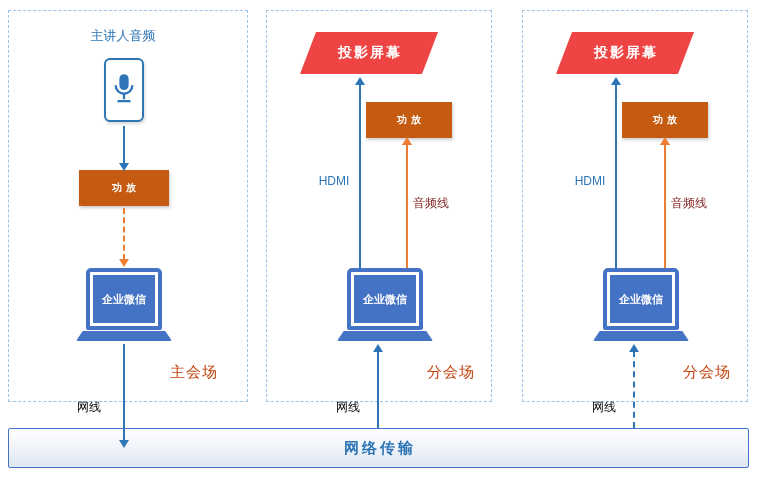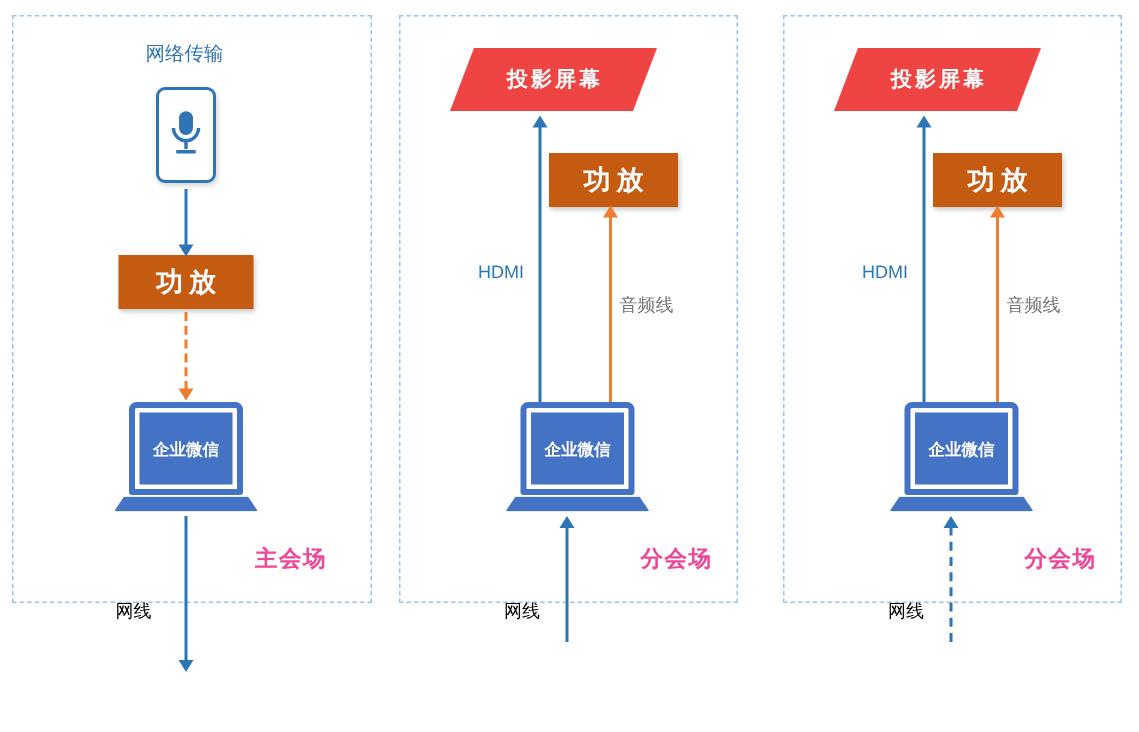--- a/index.html
+++ b/index.html
@@ -4,35 +4,35 @@
 <style>
   * { margin:0; padding:0; box-sizing:border-box; }
   html,body { background:#fff; }
   .canvas {
     position:relative; width:759px; height:488px; background:#fff;
     font-family:"Liberation Sans","DejaVu Sans",sans-serif; overflow:hidden;
   }
   .panel { position:absolute; border:1px dashed #9DC3E6; }
   .lbl { position:absolute; font-size:12px; line-height:1.25; white-space:nowrap; }
   .blue   { color:#2E75B6; }
-  .orange { color:#737373; }
+  .orange { color:#7f1d1d; }
   .gray   { color:#000000; }
   .center { text-align:center; }
   .right  { text-align:center; }
   .sm13   { font-size:13px; }
 
   .micbox {
     position:absolute; width:40px; height:64px; background:#fff;
     border:2px solid #2E75B6; border-radius:6px;
     display:flex; align-items:center; justify-content:center;
     box-shadow:1px 2px 3px rgba(0,0,0,.15);
   }
   .amp {
     position:absolute; background:#C55A11; color:#fff;
-    font-weight:bold; font-size:18px; letter-spacing:4px; text-indent:4px;
+    font-weight:bold; font-size:10px; letter-spacing:4px; text-indent:4px;
     display:flex; align-items:center; justify-content:center;
     box-shadow:1px 2px 3px rgba(0,0,0,.2);
   }
   .para {
     position:absolute; background:#ef4444; color:#fff;
     font-weight:bold; font-size:14px; letter-spacing:2px; text-indent:2px;
     display:flex; align-items:center; justify-content:center;
     clip-path:polygon(16px 0, 100% 0, calc(100% - 16px) 100%, 0 100%);
   }
   .laptop { position:absolute; width:96px; }
@@ -54,40 +54,43 @@
   .arr.down .ln { top:0; bottom:6px; }
   .arr.up   .ln { top:6px; bottom:0; }
   .arr.dashed .ln { border-left-style:dashed; }
   .arr .hd {
     position:absolute; left:1px; width:0; height:0; display:block;
     border-left:5px solid transparent; border-right:5px solid transparent;
   }
   .arr.down .hd { bottom:-1px; border-top:8px solid var(--c); }
   .arr.up   .hd { top:-1px;  border-bottom:8px solid var(--c); }
 
-  .title { position:absolute; font-size:15px; font-weight:bold; color:#ec4899; letter-spacing:1px; white-space:nowrap; }
+  .title { position:absolute; font-size:15px; font-weight:normal; color:#c2410c; letter-spacing:1px; white-space:nowrap; }
   .netbar {
     position:absolute; z-index:1;
     border:1.5px solid #4472C4; border-radius:2px;
     background:linear-gradient(180deg,#ffffff 0%,#eef2f8 55%,#dde6f1 100%);
     display:flex; align-items:center; justify-content:center;
     color:#2E75B6; font-weight:bold; font-size:15px; letter-spacing:3px; text-indent:3px;
   }
 </style>
 </head>
 <body>
 
 <div class="canvas">
 
   <div class="panel" style="left:8px;top:10px;width:240px;height:392px"></div>
   <div class="panel" style="left:266px;top:10px;width:226px;height:392px"></div>
   <div class="panel" style="left:522px;top:10px;width:226px;height:392px"></div>
 
+  <div class="netbar" style="left:8px;top:428px;width:741px;height:40px">
+    <span>网络传输</span>
+  </div>
 
-  <div class="lbl sm13 blue center" style="left:58px;top:28px;width:130px">网络传输</div>
+  <div class="lbl sm13 blue center" style="left:58px;top:28px;width:130px">主讲人音频</div>
 
   <div class="micbox" style="left:104px;top:58px">
     <svg width="26" height="38" viewBox="0 0 28 40">
       <rect x="9" y="3" width="10" height="17" rx="5" fill="#2E75B6"></rect>
       <path d="M5 15 a9 9 0 0 0 18 0" fill="none" stroke="#2E75B6" stroke-width="2.5"></path>
       <line x1="14" y1="24" x2="14" y2="30" stroke="#2E75B6" stroke-width="2.5"></line>
       <line x1="7" y1="32" x2="21" y2="32" stroke="#2E75B6" stroke-width="2.5"></line>
     </svg>
   </div>
 

